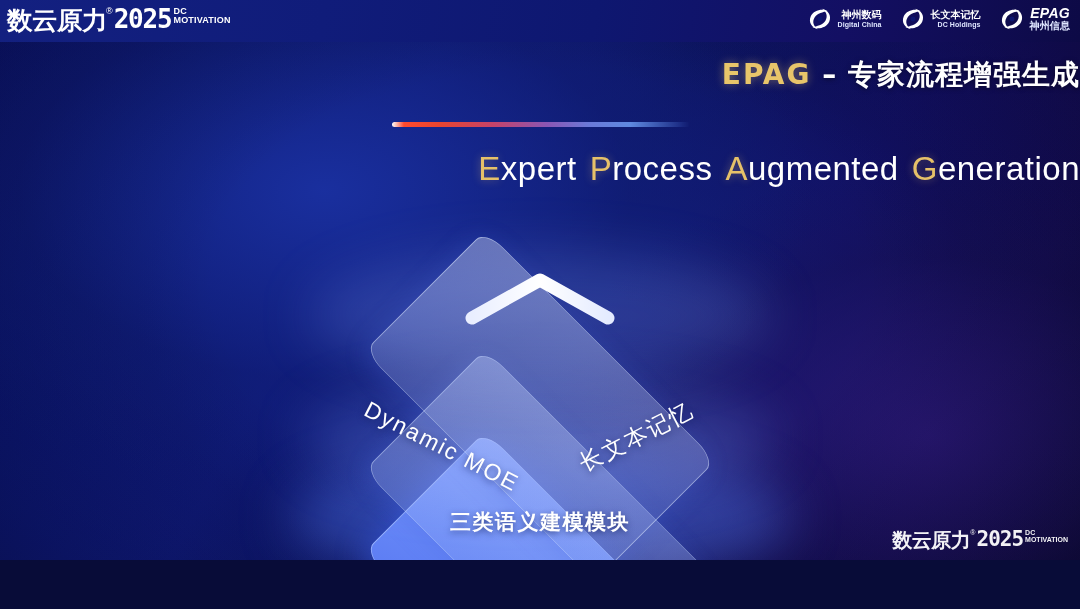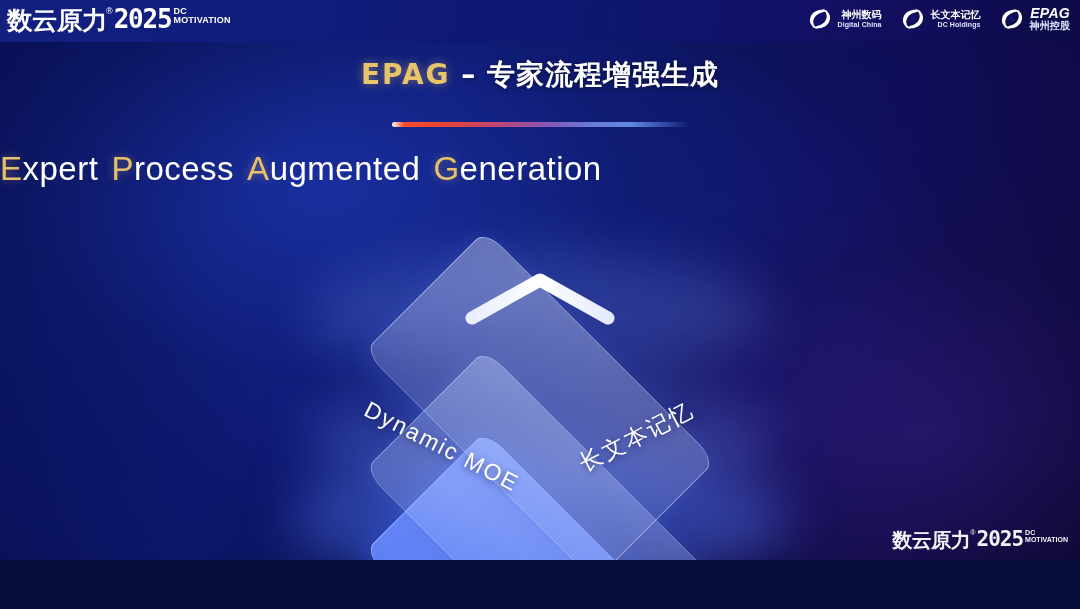--- a/index.html
+++ b/index.html
@@ -69,21 +69,21 @@
   .plogo .swirl{ width:26px; height:26px; flex:0 0 26px; }
   .plogo .ptxt{ display:flex; flex-direction:column; line-height:1.05;align-items:flex-end; }
   .plogo .pcn{ font-size:10px; font-weight:bold; color:#ffffff; white-space:nowrap; font-family:"DejaVu Sans",sans-serif;}
   .plogo .pen{ font-size:7px; font-weight:bold; color:#dfe6ff; white-space:nowrap; letter-spacing:.1px;}
   .plogo.alt .pcn{ font-size:14px; font-style:italic; letter-spacing:.3px; font-family:"Liberation Sans",sans-serif;}
   .plogo.alt .pen{ font-size:10px; font-style:normal; }
 
   
   .epag-head{
     position:absolute; left:0; right:0; top:56px; z-index:7;
-    text-align:center; white-space:nowrap;
+    text-align:right; white-space:nowrap;
     font-size:28px; font-weight:bold; letter-spacing:1px;
     font-family:"DejaVu Sans",sans-serif;
   }
   .epag-head .gold{
     color:#e8c56a;
     text-shadow:0 0 10px rgba(232,197,106,.45);
     letter-spacing:2px;
   }
   .epag-head .wht{ color:#ffffff; text-shadow:0 1px 5px rgba(0,0,0,.5); }
 
@@ -91,21 +91,21 @@
   .divider{
     position:absolute; left:392px; top:122px; width:298px; height:5px; z-index:7;
     border-radius:3px;
     background:linear-gradient(90deg,#ffffff 0%,#ff4a2e 4%,#e8452f 16%,#c4436a 34%,#8a56b4 52%,#6a79d8 66%,#5f8ae0 80%,rgba(80,120,220,0.25) 96%,rgba(80,120,220,0) 100%);
     filter:blur(.3px);
   }
 
   
   .subtitle{
     position:absolute; left:0; right:0; top:150px; z-index:7;
-    text-align:left; white-space:nowrap;
+    text-align:right; white-space:nowrap;
     font-size:33px; font-weight:400; letter-spacing:.5px;
     font-family:"Liberation Sans",sans-serif;
   }
   .subtitle .cap{ color:#e6c169; text-shadow:0 0 9px rgba(230,193,105,.4); }
   .subtitle .rest{ color:#ffffff; }
   .subtitle .w{ margin-right:13px; }
   .subtitle .w:last-child{ margin-right:0; }
 
   
   .stack{ position:absolute; left:0; top:0; width:1080px; height:609px; z-index:5; }
@@ -242,21 +242,21 @@
     </div>
 
     <div class="plogo alt">
       <svg class="swirl" viewBox="0 0 48 48">
         <path d="M38 9 C27 4 12 8 7 19 C2 30 9 41 21 43 C12 38 9 29 14 21 C19 13 30 11 38 9 Z" fill="#ffffff"></path>
         <path d="M10 39 C21 44 36 40 41 29 C46 18 39 7 27 5 C36 10 39 19 34 27 C29 35 18 37 10 39 Z" fill="#ffffff"></path>
         <ellipse cx="24" cy="24" rx="4.6" ry="4.6" fill="#0e1770"></ellipse>
       </svg>
       <span class="ptxt">
         <span class="pcn">EPAG</span>
-        <span class="pen">神州控股</span>
+        <span class="pen">神州信息</span>
       </span>
     </div>
 
   </div>
 
   <div class="epag-head">
     <span class="gold">EPAG</span><span class="wht"> – </span><span class="wht">专家流程增强生成</span>
   </div>
 
   <div class="divider"></div>
@@ -282,20 +282,21 @@
           <stop offset="0%" stop-color="#e9eeff"></stop>
           <stop offset="50%" stop-color="#ffffff"></stop>
           <stop offset="100%" stop-color="#e4ebff"></stop>
         </linearGradient>
       </defs>
       <path d="M12 50 L80 12 L148 50" fill="none" stroke="url(#chevGrad)" stroke-width="13" stroke-linecap="round" stroke-linejoin="round"></path>
     </svg>
 
     <div class="plate-label" id="label-moe">Dynamic MOE</div>
     <div class="plate-label" id="label-mem">长文本记忆</div>
+    <div class="plate-label" id="label-bot">三类语义建模模块</div>
   </div>
 
   <div class="watermark">
     <span class="cn">数云原力</span>
     <span class="reg">®</span>
     <span class="yr">2025</span>
     <span class="sub">
       <span class="s1">DC</span>
       <span class="s2">MOTIVATION</span>
     </span>

